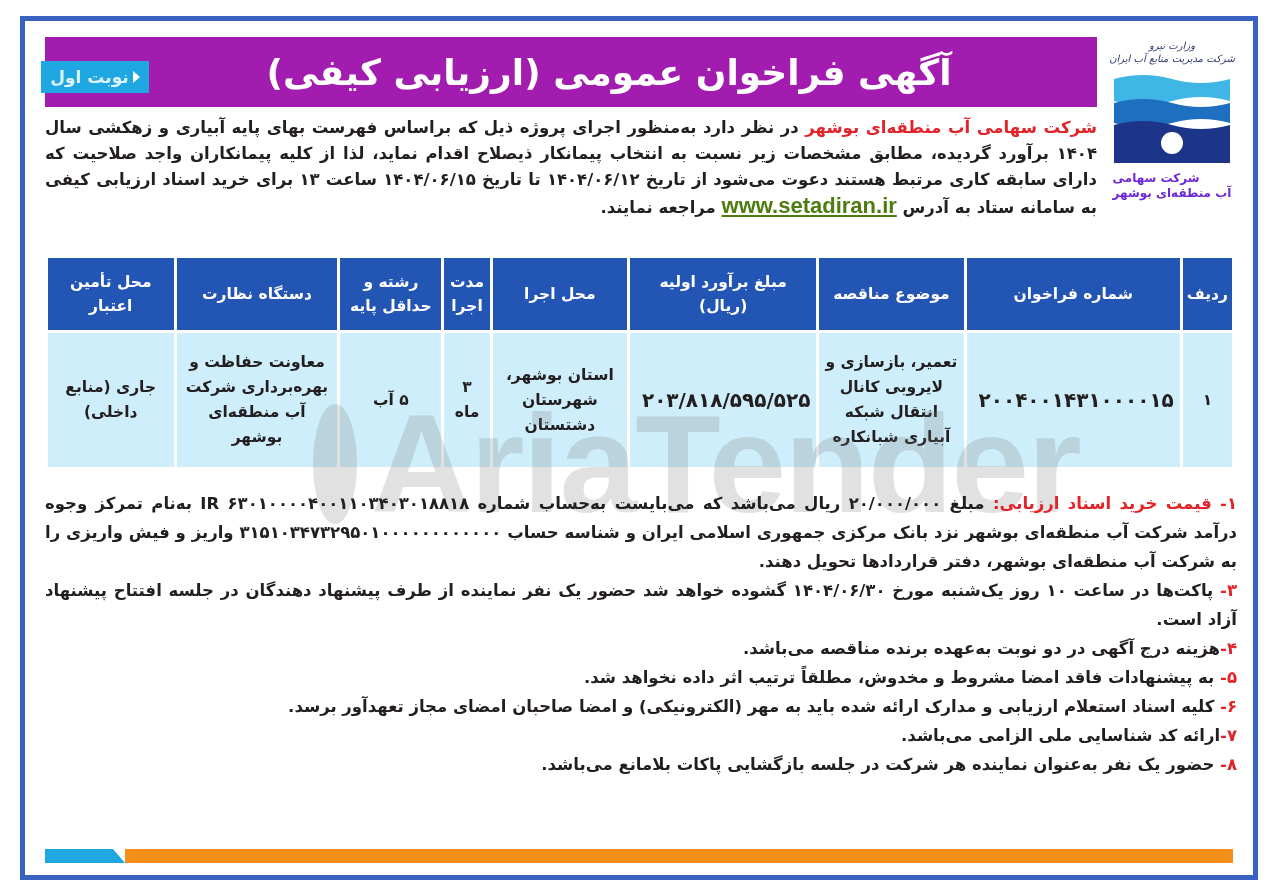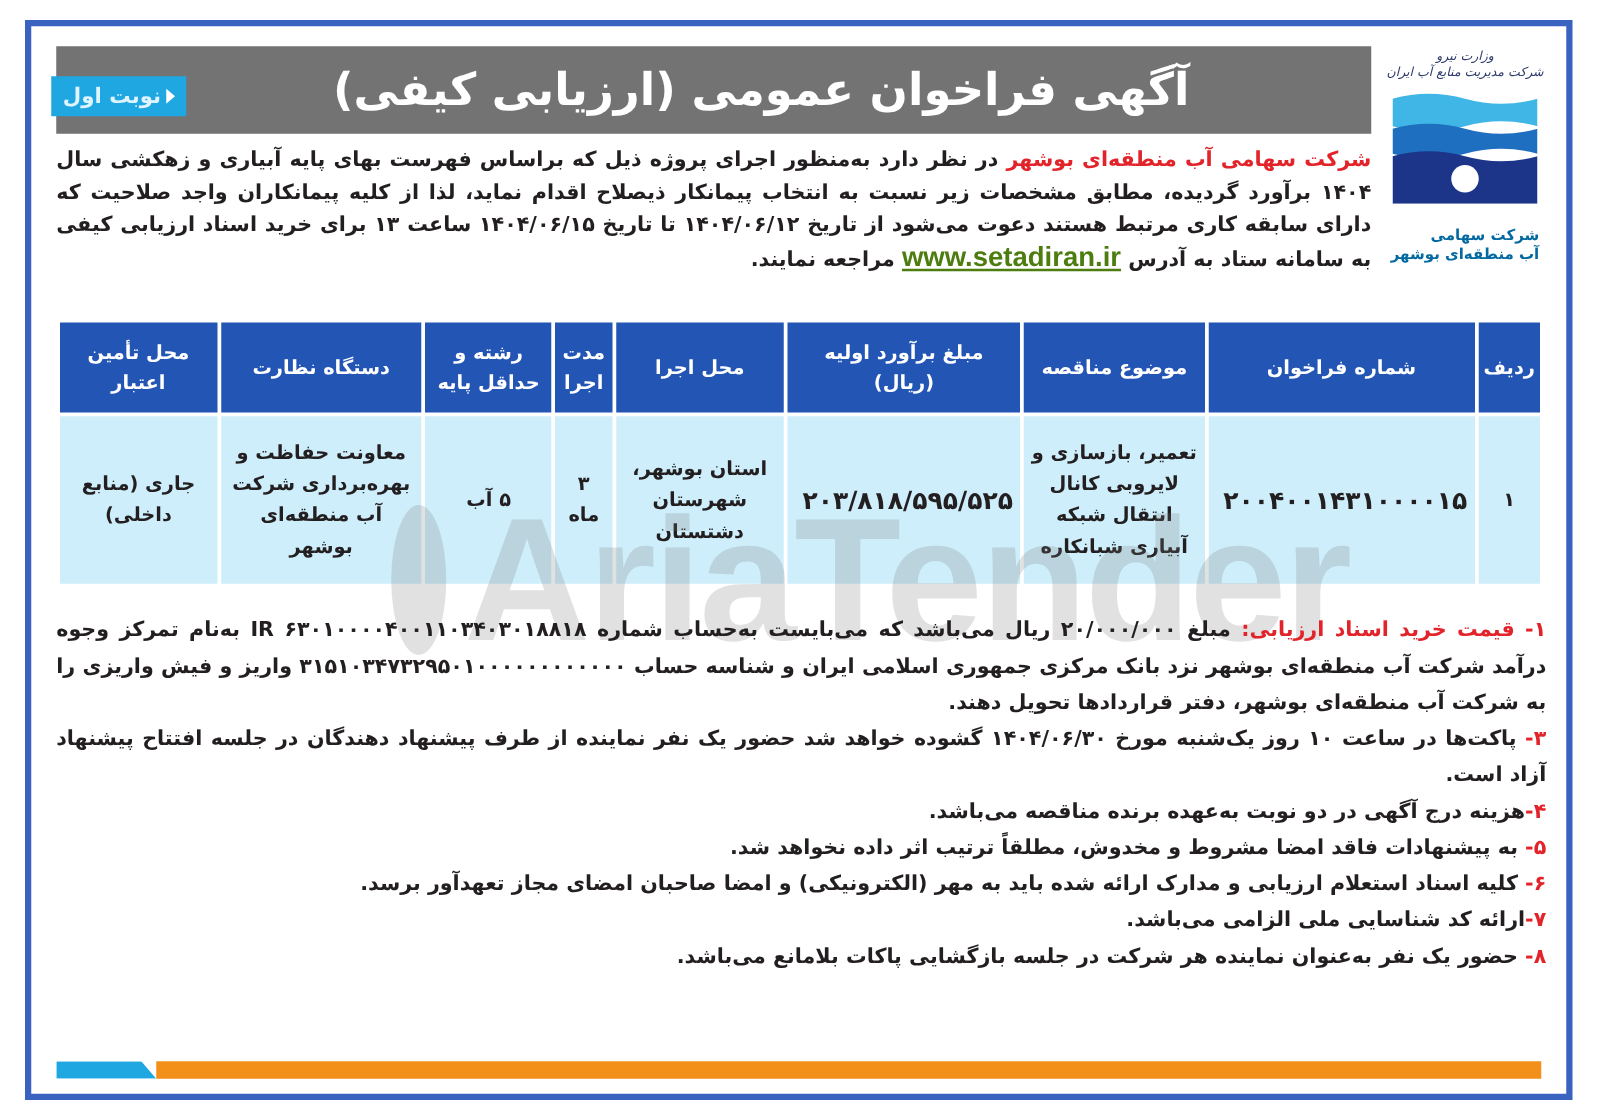--- a/index.html
+++ b/index.html
@@ -8,21 +8,21 @@
 
     .frame {
       position: absolute; left: 20px; top: 16px; width: 1238px; height: 864px;
       border: 5px solid #3a63c1; background: #ffffff;
     }
     .inner { position: absolute; left: 8px; top: 8px; right: 8px; bottom: 8px; }
 
     
     .title-bar {
       position: absolute; left: 12px; top: 8px; width: 1052px; height: 70px;
-      background: #737373;
+      background: #a21caf;
       display: flex; align-items: center; justify-content: center;
     }
     .title-text {
       color: #ffffff; font-weight: bold; font-size: 36px; direction: rtl;
       font-family: "DejaVu Sans", sans-serif; margin-left: 76px;
     }
     .round-tag {
       position: absolute; left: -4px; top: 24px; height: 32px; width: 108px;
       background: #1fa7e1; color: #dff4ff; font-weight: bold; font-size: 17px;
       display: flex; align-items: center; justify-content: center; direction: rtl; gap: 4px;
@@ -32,21 +32,21 @@
       border-left: 7px solid #ffffff; display: inline-block;
     }
 
     
     .logo {
       position: absolute; right: 6px; top: 6px; width: 134px; height: 196px;
       display: flex; flex-direction: column; align-items: center;
     }
     .logo-top { direction: rtl; text-align: center; font-size: 10px; color: #2f3b6f; line-height: 13px; font-style: italic; margin-top: 4px; }
     .logo-waves { width: 116px; height: 92px; margin-top: 6px; }
-    .logo-bottom { direction: rtl; text-align: right; font-size: 12px; font-weight: bold; color: #0369a1; line-height: 15px; margin-top: 18px; }
+    .logo-bottom { direction: rtl; text-align: left; font-size: 12px; font-weight: bold; color: #6d28d9; line-height: 15px; margin-top: 8px; }
 
     
     .intro {
       position: absolute; left: 12px; right: 148px; top: 86px;
       direction: rtl; text-align: justify; text-align-last: right;
       font-size: 16.5px; line-height: 26px; font-weight: bold; color: #231f20;
     }
     .intro .red { color: #e3232a; }
     .intro a { color: #4d7c0f; text-decoration: underline; font-family: "Liberation Sans", sans-serif; font-size: 22px; font-weight: bold; }
 

